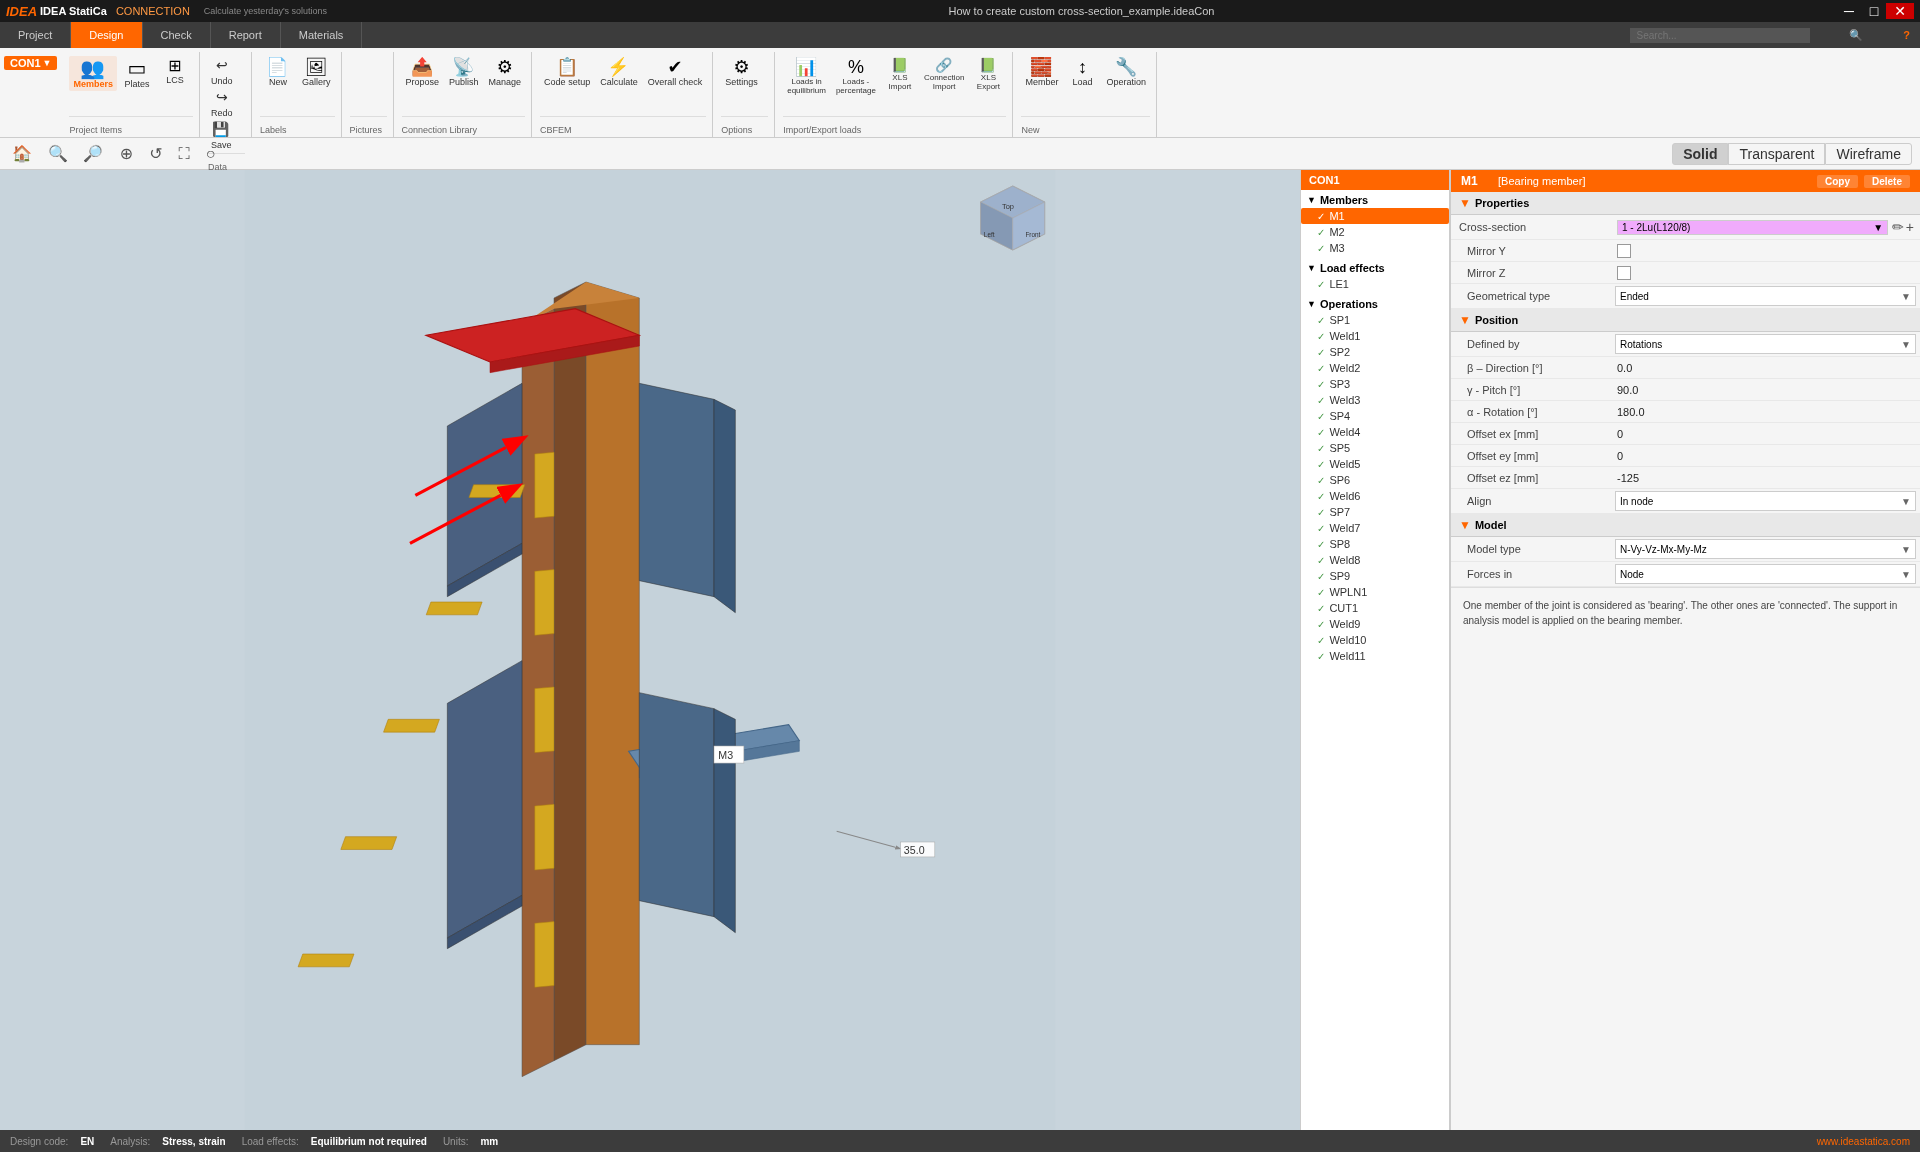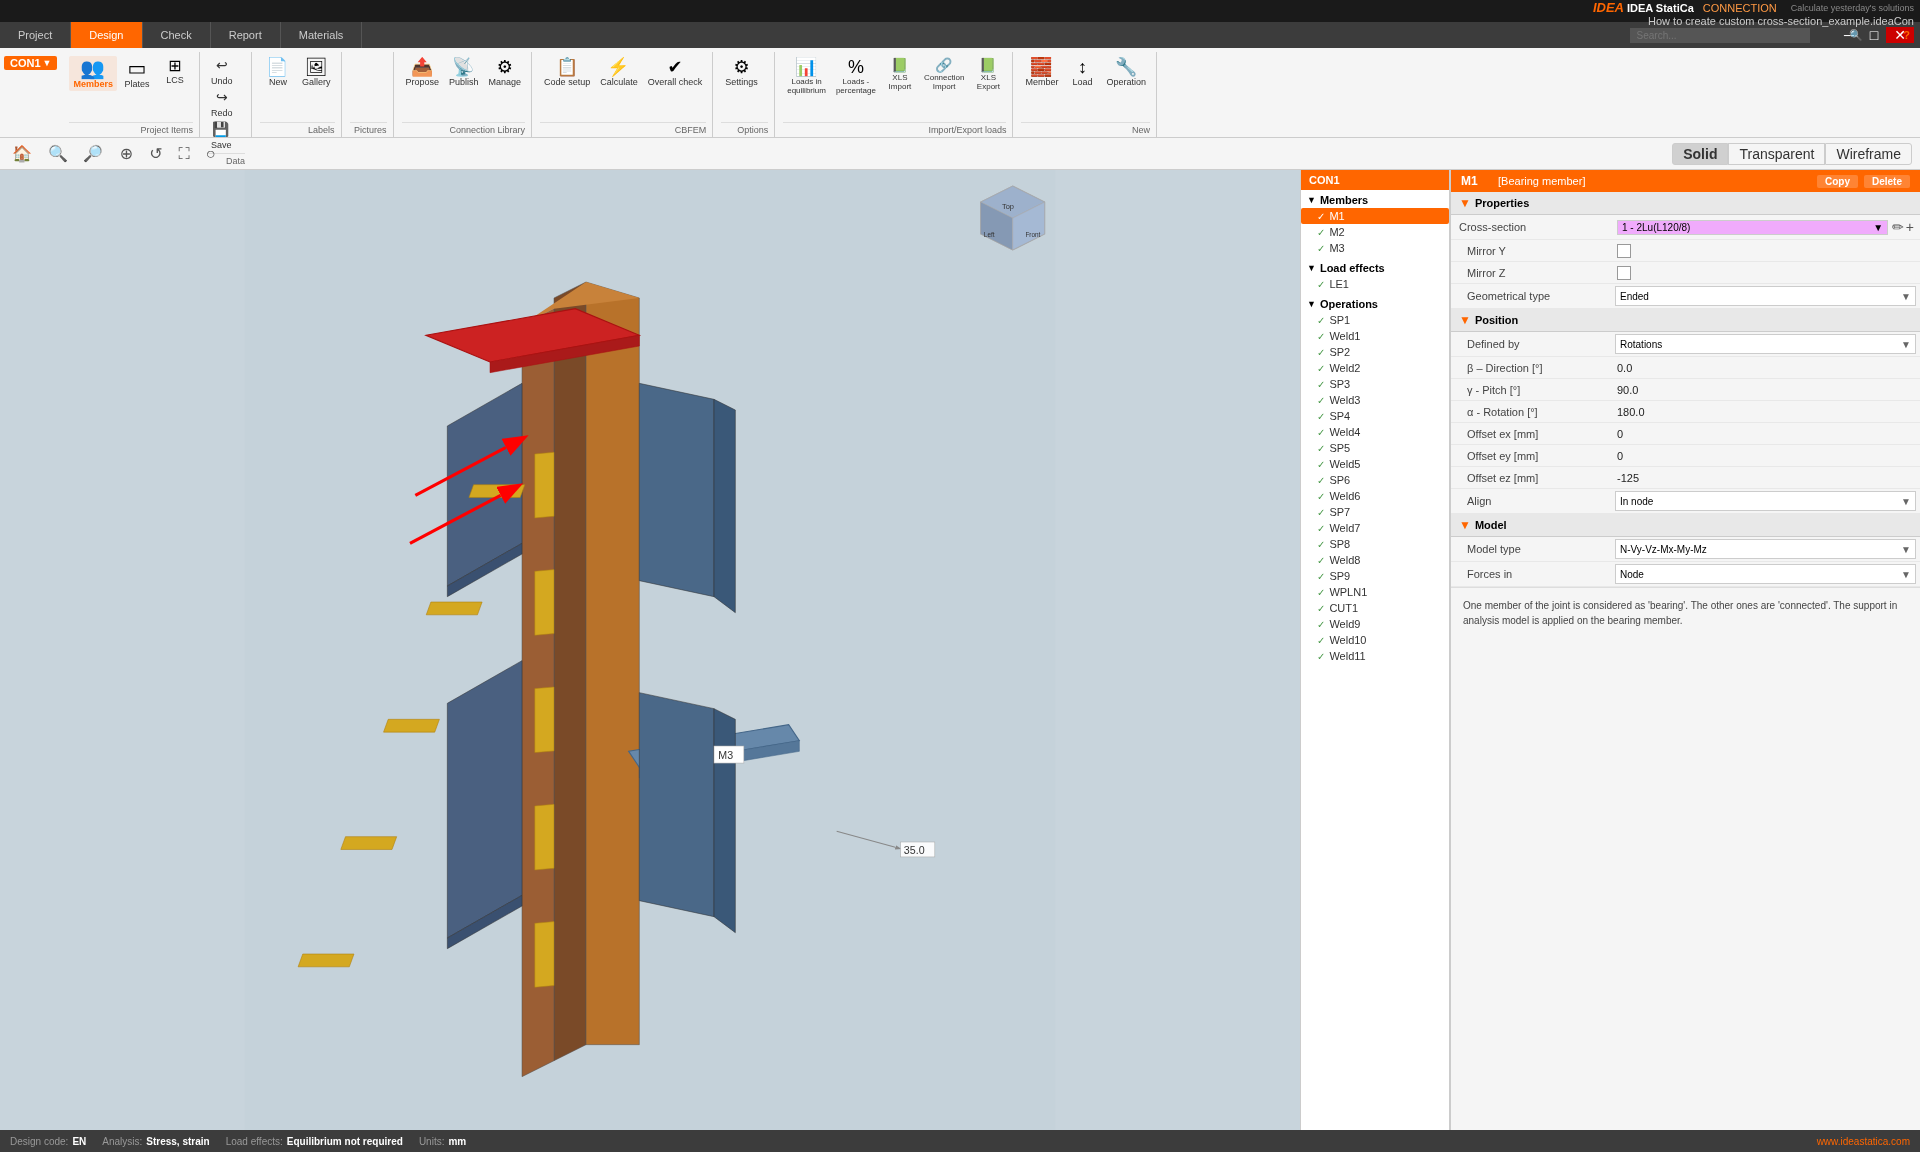--- a/index.html
+++ b/index.html
@@ -1,22 +1,21 @@
 <!DOCTYPE html>
 <html><head>
   <meta charset="utf-8">
   <style>
     * { box-sizing: border-box; margin: 0; padding: 0; }
     body { font-family: 'Segoe UI', Arial, sans-serif; font-size: 11px; background: #f0f0f0; overflow: hidden; width: 1920px; height: 1152px; }
 
     
     #titlebar {
-      display: flex; align-items: flex-end; background: #1a1a1a; height: 22px; padding: 0 6px;
+      display: flex; align-items: center; background: #1a1a1a; height: 22px; padding: 0 6px;
       justify-content: space-between;
-      flex-direction: column;
     }
 
     
     #tabs-bar {
       display: flex; align-items: center; background: #3c3c3c; height: 26px; padding: 0;
     }
     .tab-item {
       padding: 4px 18px; color: #ccc; cursor: pointer; font-size: 11px; height: 26px;
       display: flex; align-items: center; border-right: 1px solid #555;
     }
@@ -30,21 +29,21 @@
     #ribbon {
       background: #f5f5f5; border-bottom: 1px solid #ccc;
       display: flex; height: 90px; padding: 4px 4px 0 4px; gap: 2px;
     }
     .ribbon-group {
       display: flex; flex-direction: column; border-right: 1px solid #ccc;
       padding: 2px 6px; min-width: 60px;
     }
     .ribbon-group-content { display: flex; gap: 2px; flex: 1; align-items: flex-start; padding-top: 2px; }
     .ribbon-group-label {
-      font-size: 9px; color: #666; text-align: right; padding-top: 2px; border-top: 1px solid #ddd; margin-top: 2px;
+      font-size: 9px; color: #666; text-align: left; padding-top: 8px; border-top: 1px solid #ddd; margin-top: 2px;
     }
     .ribbon-btn {
       display: flex; flex-direction: column; align-items: center; cursor: pointer;
       padding: 2px 4px; border-radius: 2px; min-width: 36px;
     }
     .ribbon-btn .icon { font-size: 18px; line-height: 1; }
     .ribbon-btn .label { font-size: 9px; color: #333; text-align: center; margin-top: 1px; }
 
     .ribbon-btn-small {
       display: flex; flex-direction: column; align-items: center; cursor: pointer;
@@ -153,21 +152,21 @@
     .props-info {
       padding: 10px 12px; font-size: 10px; color: #444; line-height: 1.5;
       border-top: 1px solid #ddd; background: #f5f5f5;
     }
 
     
     #statusbar {
       background: #3c3c3c; color: #ccc; font-size: 10px;
       display: flex; align-items: center; padding: 0 10px; gap: 16px; height: 22px;
     }
-    #statusbar .status-item { display: flex; gap: 4px; }
+    #statusbar .status-item { display: flex; gap: 12px; }
     #statusbar .status-label { color: #999; }
     #statusbar .status-value { color: white; font-weight: bold; }
     #statusbar .url { margin-left: auto; color: #ff6600; }
 
     
     .prod-cost {
       position: absolute; top: 10px; left: 50%; transform: translateX(-50%);
       color: #ff6600; font-size: 12px; font-weight: bold;
     }
 

